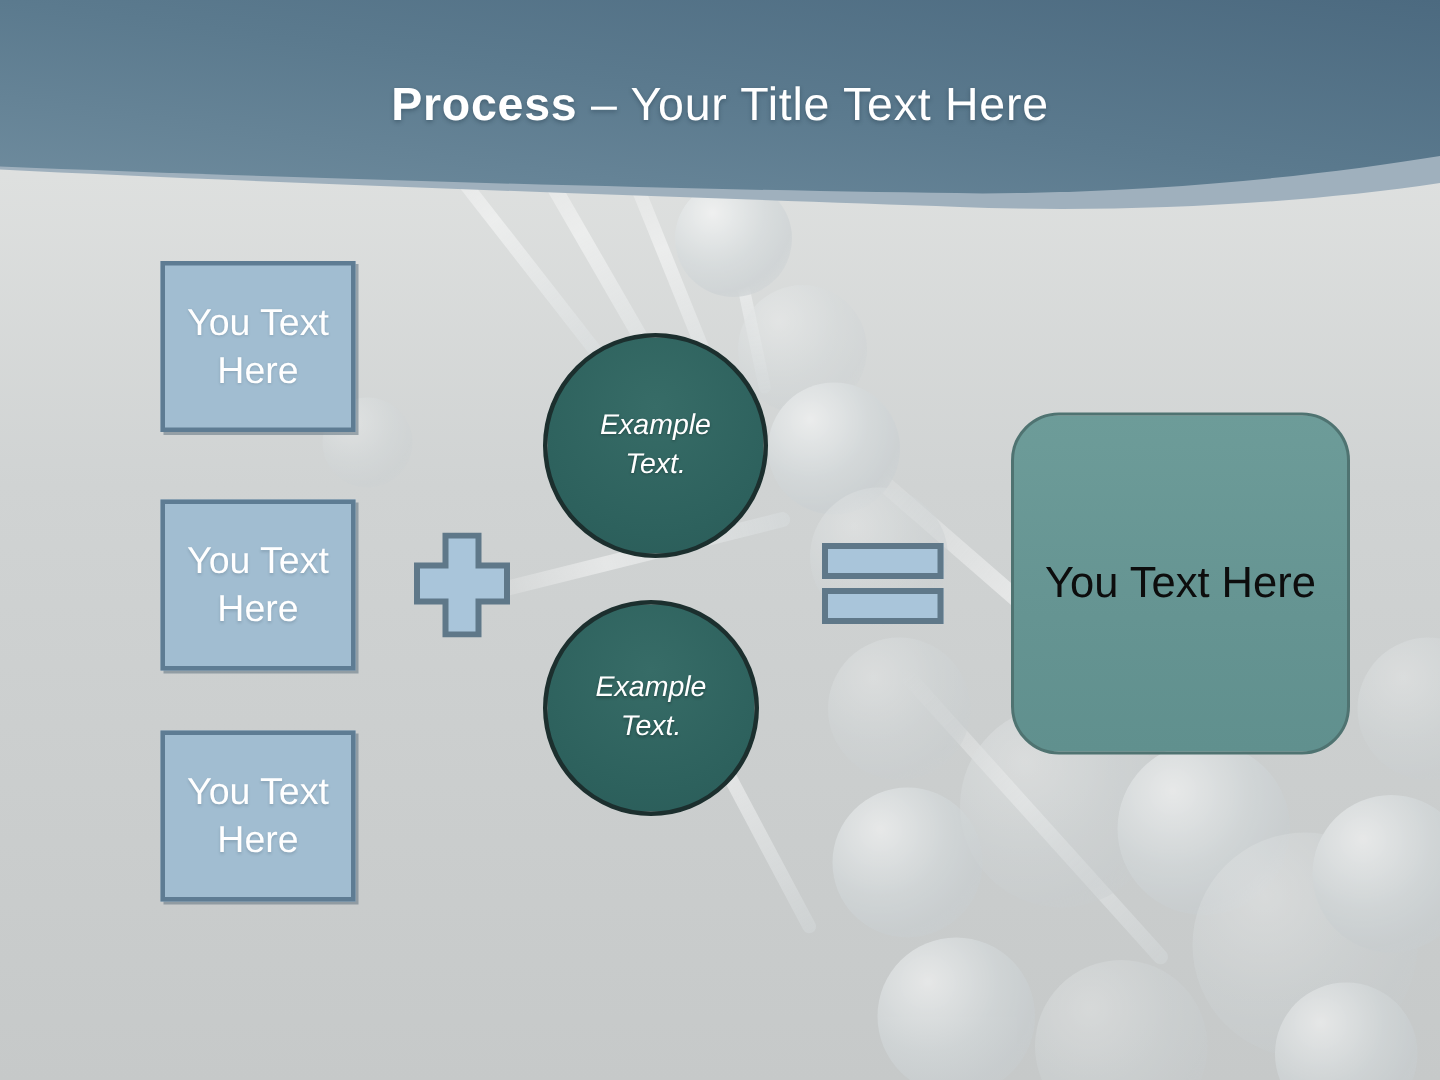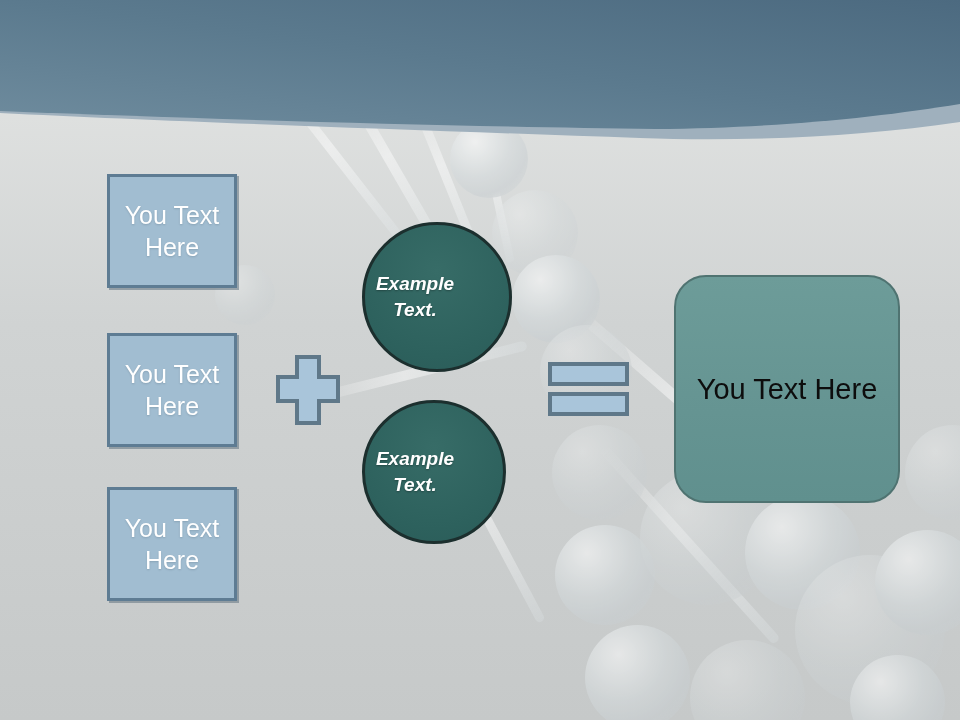--- a/index.html
+++ b/index.html
@@ -46,22 +46,22 @@
   
   .plus-wrap{position:absolute;left:276px;top:355px;z-index:2;}
   .equals{position:absolute;left:548px;width:81px;height:24px;box-sizing:border-box;
     border:4px solid #5f7889;background:#a9c5da;z-index:2;}
   .equals.e1{top:362px;} .equals.e2{top:392px;}
   
   .example-circle{
     position:absolute;border-radius:50%;box-sizing:border-box;
     border:3px solid #1c2f2e;
     background:radial-gradient(circle at 50% 32%, #376c67 0%, #2d615d 70%, #2a5b58 100%);
-    display:flex;align-items:center;text-align:center;
-    color:#ffffff;font-weight:bold;font-style:italic;
+    display:flex;align-items:center;justify-content:center;text-align:center;
+    color:#ffffff;font-weight:normal;font-style:italic;
     font-size:19px;line-height:1.35;
     text-shadow:0 1px 2px rgba(0,0,0,.3);
     z-index:2;
   }
   .example-circle .txt{width:100px;}
   .example-circle.c1{left:362px;top:222px;width:150px;height:150px;}
   .example-circle.c2{left:362px;top:400px;width:144px;height:144px;}
   
   .result-box{
     position:absolute;left:674px;top:275px;width:226px;height:228px;
@@ -110,20 +110,24 @@
       <linearGradient id="hg" x1="0" y1="1" x2="1" y2="0">
         <stop offset="0" stop-color="#6f8c9e"></stop>
         <stop offset="0.5" stop-color="#5b7a8e"></stop>
         <stop offset="1" stop-color="#4c6a80"></stop>
       </linearGradient>
     </defs>
     <path d="M0,0 H960 V122 C860,137 740,142 640,138 C440,131 180,122 0,113 Z" fill="#9fb0bd"></path>
     <path d="M0,0 H960 V104 C880,117 780,128 655,129 C470,127 200,119 0,111 Z" fill="url(#hg)"></path>
   </svg>
 
+  <div class="slide-title">
+    <span class="emph">Process</span>
+    <span>– Your Title Text Here</span>
+  </div>
 
   <div class="input-box b1">
     <span>You Text Here</span>
   </div>
   <div class="input-box b2">
     <span>You Text Here</span>
   </div>
   <div class="input-box b3">
     <span>You Text Here</span>
   </div>

